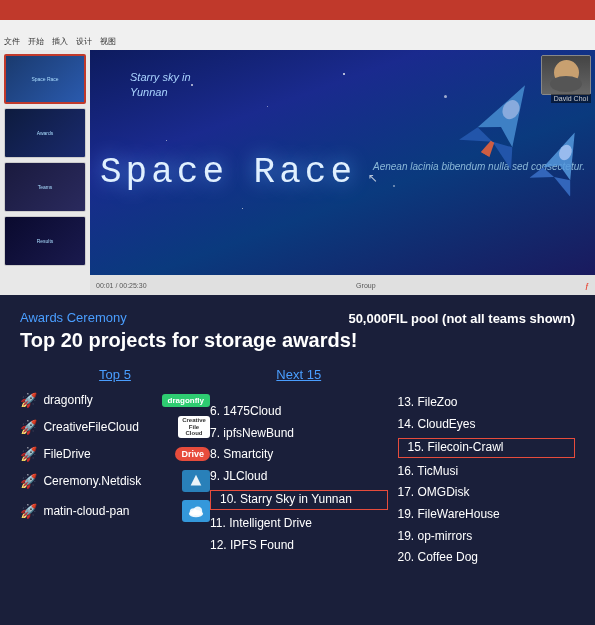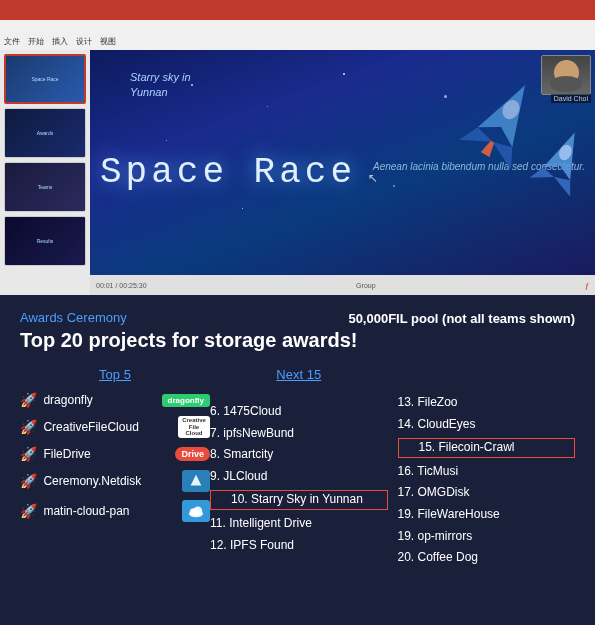--- a/index.html
+++ b/index.html
@@ -346,21 +346,21 @@
 
     .list-item {
       color: white;
       font-size: 12px;
       margin-bottom: 6px;
       line-height: 1.3;
     }
 
     .list-item.highlighted {
       border: 1px solid #e74c3c;
-      padding: 1px 20px;
+      padding: 1px 9px;
       color: white;
     }
   </style>
 </head>
 <body>
 
 <div class="top-section">
   <div class="presentation-bg">
 
     <div class="toolbar-area">

